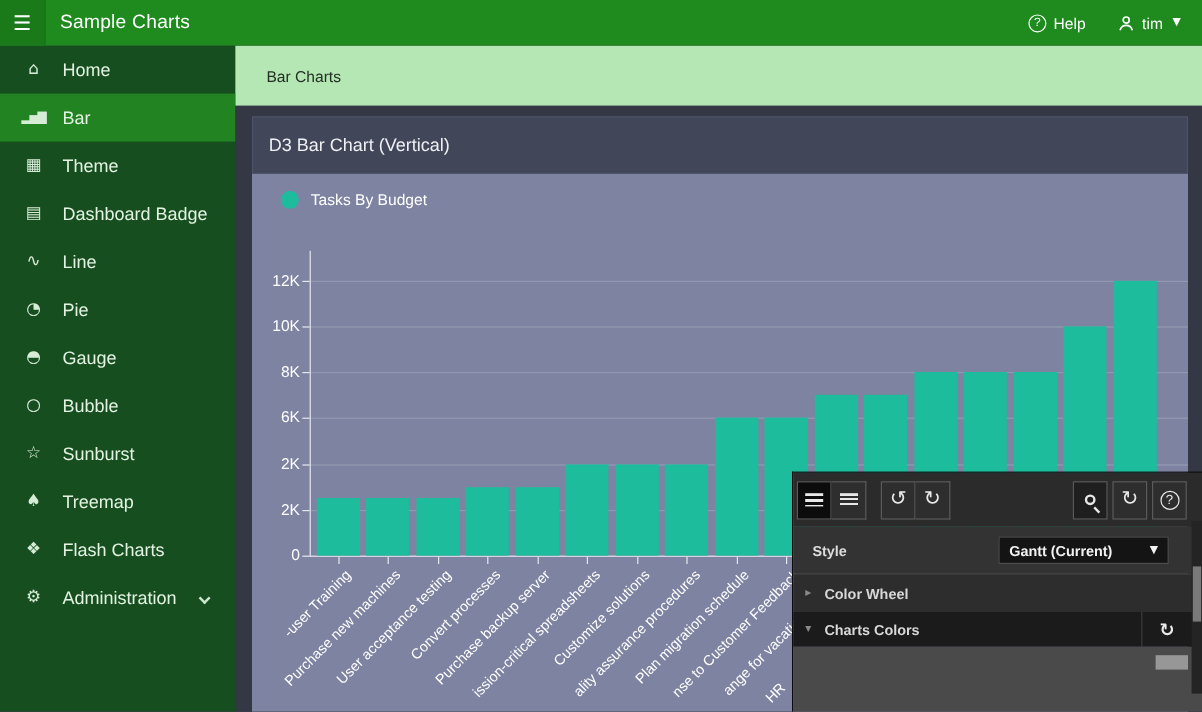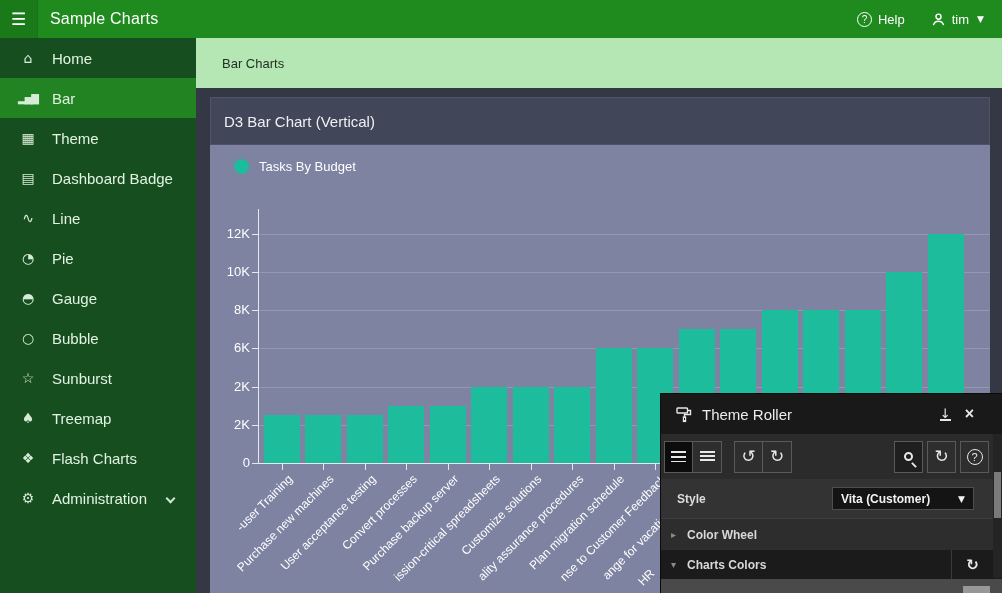--- a/index.html
+++ b/index.html
@@ -258,32 +258,20 @@
       <div class="bar" style="left: 634.5px; top: 165px; width: 36px; height: 153px; background: rgb(29, 188, 156);"></div>
       <div class="xtick" style="left: 652.5px; top: 319px;"></div>
       <div class="bar" style="left: 676px; top: 126.75px; width: 36px; height: 191.25px; background: rgb(29, 188, 156);"></div>
       <div class="xtick" style="left: 694px; top: 319px;"></div>
       <div class="bar" style="left: 717.5px; top: 88.5px; width: 36px; height: 229.5px; background: rgb(29, 188, 156);"></div>
       <div class="xtick" style="left: 735.5px; top: 319px;"></div>
     </div>
 </main>
 
 <aside class="theme-roller">
-  <div class="tr-header">
-    <svg width="18" height="18" viewBox="0 0 18 18">
-      <rect x="2" y="3" width="10.5" height="5" rx="0.8" fill="none" stroke="#e8e8e8" stroke-width="1.4"></rect>
-      <path d="M12.5 5.5 H15.5 V9.5 H9.5 V12" fill="none" stroke="#e8e8e8" stroke-width="1.4"></path>
-      <rect x="8.4" y="12" width="2.2" height="4.5" fill="none" stroke="#e8e8e8" stroke-width="1.2"></rect>
-    </svg>
-    <span class="tr-title">Theme Roller</span>
-    <span class="tr-header-icons">
-      <span class="dl-icon">↓</span>
-      <span class="x-icon">×</span>
-    </span>
-  </div>
   <div class="tr-toolbar" id="tr-toolbar">
       <div class="btn-group">
         <div class="tbtn selected">
           <span class="lines"></span>
         </div>
         <div class="tbtn">
           <span class="lines l4"></span>
         </div>
       </div>
       <span class="tb-gap"></span>
@@ -305,21 +293,21 @@
       </div>
       <span class="tb-sgap"></span>
       <div class="tbtn">
         <span class="qball">?</span>
       </div>
       <span style="width:9px"></span>
     </div>
   <div class="tr-style">
     <span class="tr-style-label">Style</span>
     <div class="tr-select">
-      <span>Vita (Customer)</span>
+      <span>Gantt (Current)</span>
       <span class="sel-caret">▼</span>
     </div>
   </div>
   <div class="tr-section tr-cw">
     <span class="tri">▸</span>
     <span>Color Wheel</span>
   </div>
   <div class="tr-section tr-gc">
     <span class="tri">▾</span>
     <span>Charts Colors</span>

